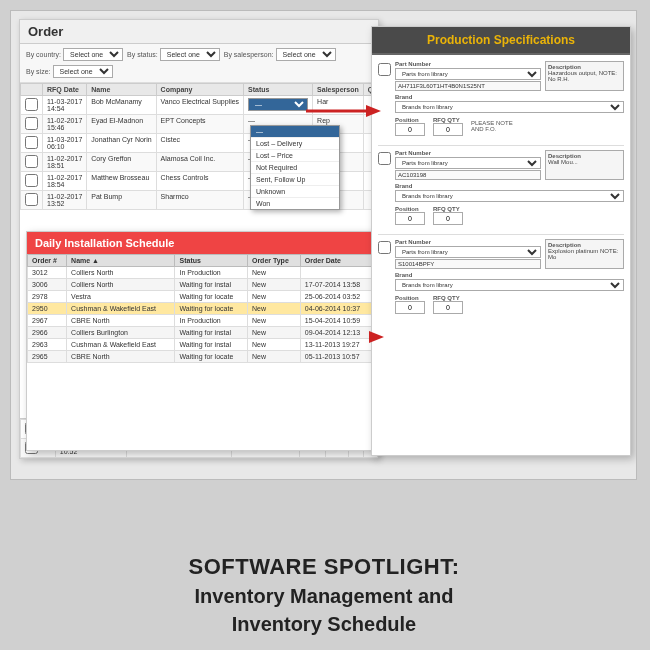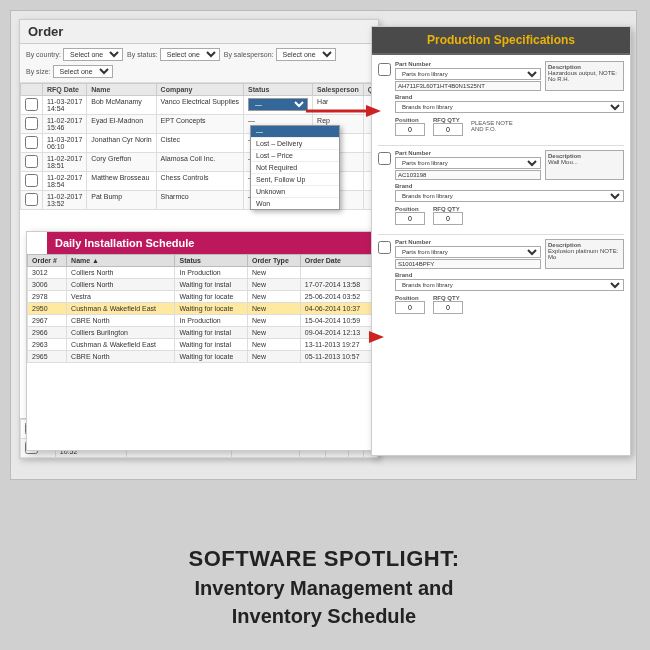--- a/index.html
+++ b/index.html
@@ -140,26 +140,25 @@
       left: 15px;
       width: 350px;
       height: 220px;
       background: white;
       border: 1px solid #ccc;
       box-shadow: 3px 3px 8px rgba(0,0,0,0.25);
       z-index: 5;
     }
 
     .schedule-title {
-      background: #be185d;
+      background: #ef4444;
       color: white;
       padding: 5px 8px;
       font-size: 11px;
       font-weight: bold;
-      margin-left: 20px;
     }
 
     .schedule-table {
       width: 100%;
       border-collapse: collapse;
       font-size: 7px;
     }
 
     .schedule-table th {
       background: #e0e0e0;
@@ -299,21 +298,21 @@
 
     .spec-divider {
       border: none;
       border-top: 1px solid #ddd;
       margin: 4px 0;
     }
 
     
     .bottom-text {
       position: absolute;
-      bottom: 10px;
+      bottom: 2px;
       left: 10px;
       width: 628px;
       text-align: center;
       padding: 10px 20px;
     }
 
     .spotlight-title {
       font-size: 22px;
       font-weight: bold;
       color: #222;

